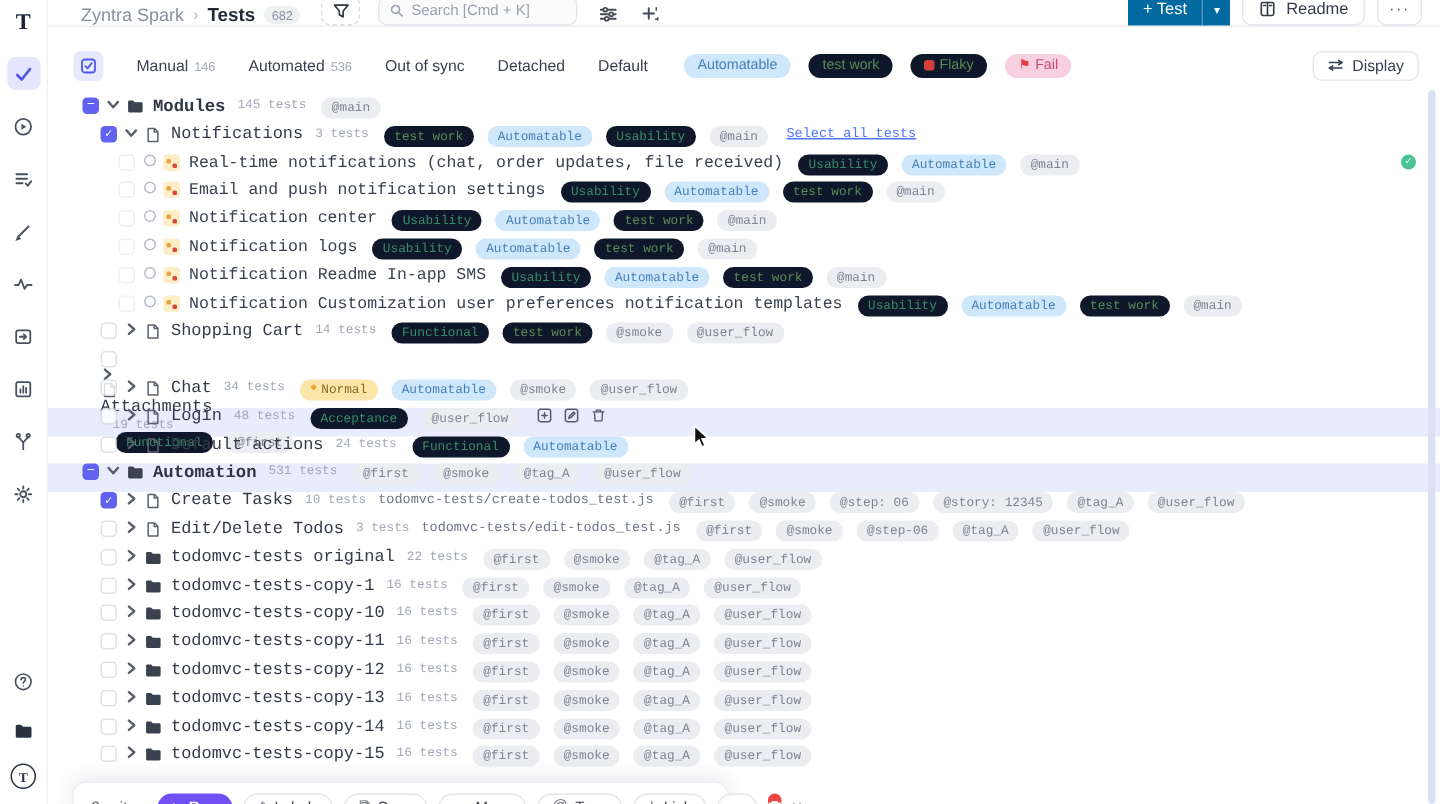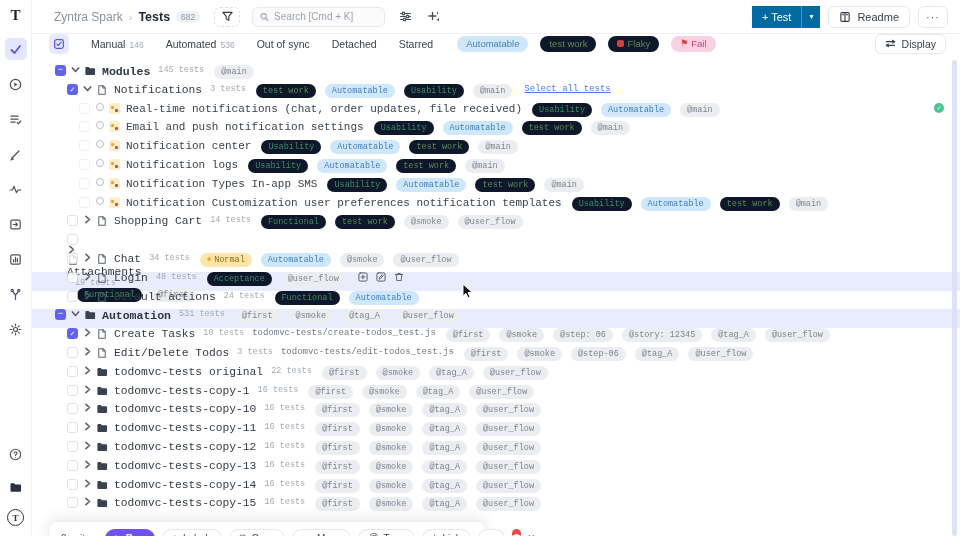--- a/index.html
+++ b/index.html
@@ -10,21 +10,21 @@
   .sidebar{position:absolute;left:0;top:0;width:32px;height:536px;background:#fff;border-right:1px solid #f0f1f4;display:flex;flex-direction:column;align-items:center;z-index:5;}
   .logo{width:32px;height:30px;display:flex;align-items:center;justify-content:center;font-weight:bold;font-size:15px;color:#1c2430;font-family:"Liberation Serif",serif;}
   .side-icons{display:flex;flex-direction:column;align-items:center;gap:13px;margin-top:8px;flex:1;}
   .side-btn{width:22px;height:22px;border-radius:5px;display:flex;align-items:center;justify-content:center;color:#4a5260;}
   .side-btn.active{background:#e4e6fd;color:#5456ee;}
   .side-btn svg{width:13px;height:13px;}
   .side-bottom{display:flex;flex-direction:column;align-items:center;gap:11px;padding-bottom:10px;}
   .avatar{width:17px;height:17px;border-radius:50%;border:1.5px solid #2a3240;display:flex;align-items:center;justify-content:center;font-size:9px;font-weight:bold;color:#2a3240;font-family:"Liberation Serif",serif;}
 
   
-  .header{position:absolute;left:32px;top:0;right:0;height:34px;border-bottom:1px solid #eef0f3;display:flex;align-items:center;background:#fff;z-index:4;}
+  .header{position:absolute;left:32px;top:0;right:0;height:18px;border-bottom:1px solid #eef0f3;display:flex;align-items:flex-end;background:#fff;z-index:4;}
   .crumbs{display:flex;align-items:center;gap:6px;margin-left:22px;white-space:nowrap;}
   .crumb-project{font-size:12px;color:#8a919d;}
   .crumb-sep{font-size:11px;color:#b6bcc6;}
   .crumb-section{font-size:12.5px;font-weight:bold;color:#222a36;}
   .count-pill{background:#eef1f4;color:#8a96a2;font-size:8.5px;border-radius:7px;padding:1px 5px;}
   .funnel-btn{margin-left:14px;width:26px;height:20px;border:1px dashed #d9dde3;border-radius:6px;display:flex;align-items:center;justify-content:center;color:#2e3642;}
   .search{margin-left:12px;width:133px;height:20px;border:1px solid #e5e8ec;background:#fbfbfc;border-radius:6px;display:flex;align-items:center;gap:5px;padding:0 7px;color:#9aa2ae;}
   .search input{border:none;outline:none;background:transparent;font-size:10px;color:#5b6370;width:100%;font-family:"Liberation Sans",sans-serif;}
   .search input::placeholder{color:#9aa2ae;}
   .hicon{margin-left:12px;color:#3c playground444a57;width:16px;height:16px;display:flex;align-items:center;justify-content:center;color:#444a57;}
@@ -238,21 +238,21 @@
   </span><span class="f-item">
     <span class="f-label">Automated</span>
     <span class="f-count">536</span>
   </span><span class="f-item">
     <span class="f-label">Out of sync</span>
 
   </span><span class="f-item">
     <span class="f-label">Detached</span>
 
   </span><span class="f-item">
-    <span class="f-label">Starred</span>
+    <span class="f-label">Default</span>
 
   </span></span>
   <div class="ftags" id="filter-tags">
       <span class="badge b-blue">
         <span class="btext">Automatable</span>
       </span>
       <span class="badge b-green">
         <span class="btext">test work</span>
       </span>
       <span class="badge b-green">
@@ -417,21 +417,21 @@
         </span>
       </span>
 
   </div>
     <div class="row row-test" style="padding-left: 47px;">
     <span class="cb cb-faint2"></span>
 
     <span class="tcircle"></span>
     <span class="emoji"></span>
 
-    <span class="rlabel">Notification Types In-app SMS</span>
+    <span class="rlabel">Notification Readme In-app SMS</span>
 
     <span class="rbadges">
         <span class="badge b-teal">
           <span class="btext">Usability</span>
         </span>
         <span class="badge b-blue">
           <span class="btext">Automatable</span>
         </span>
         <span class="badge b-green">
           <span class="btext">test work</span>

